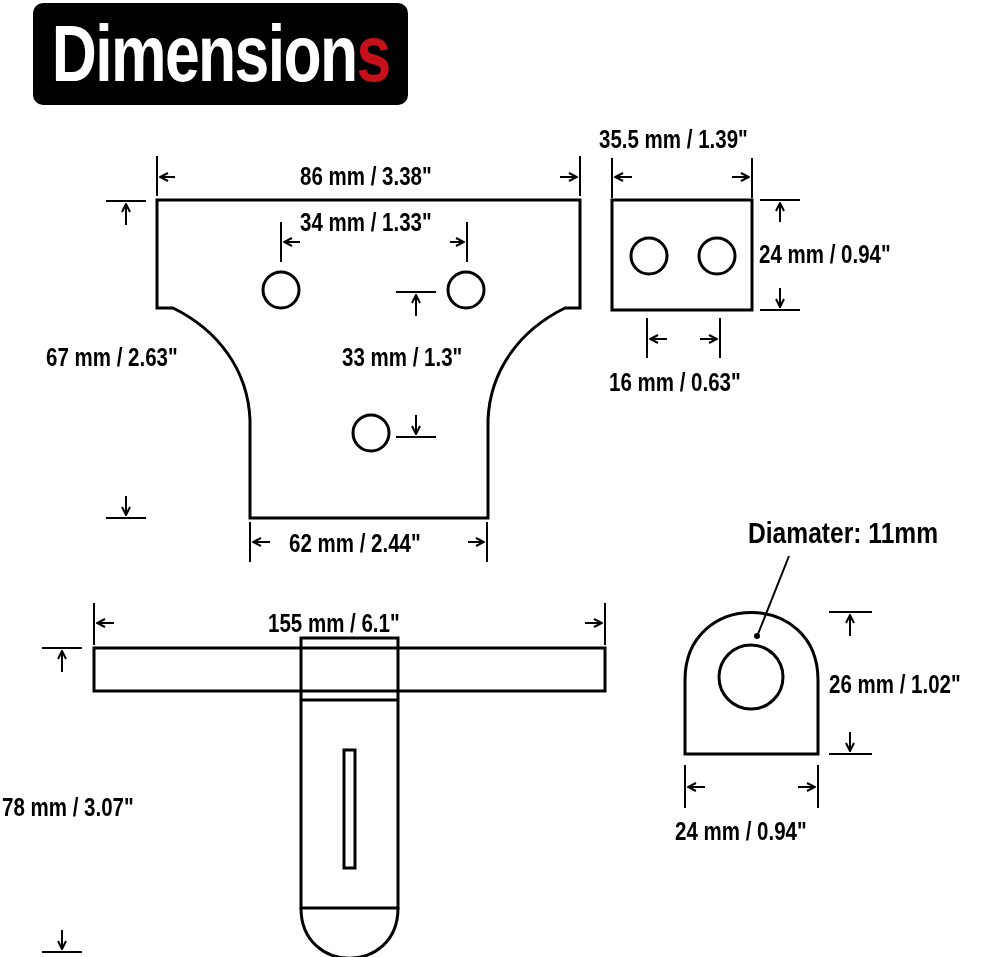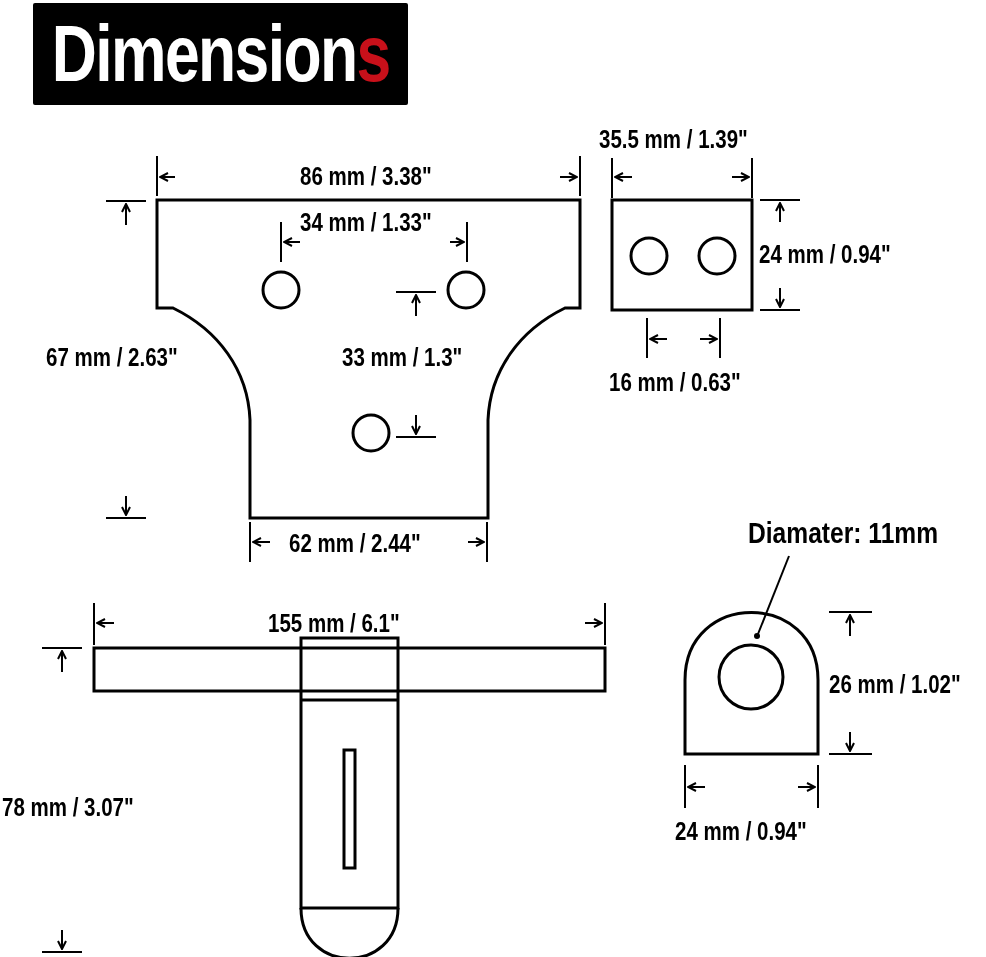--- a/index.html
+++ b/index.html
@@ -1,19 +1,19 @@
 <!DOCTYPE html>
 <html><head>
   <meta charset="utf-8">
   <style>
     html, body { margin: 0; padding: 0; background: #ffffff; }
     body { width: 986px; height: 957px; position: relative; overflow: hidden; }
     .title-badge {
       position: absolute; left: 33px; top: 3px; width: 375px; height: 102px;
-      background: #000000; border-radius: 2px;
+      background: #000000; border-radius: 10px;
       display: flex; align-items: center; justify-content: center; text-align: right;
     }
     .title-text {
       font-family: "Liberation Sans", sans-serif; font-weight: bold;
       font-size: 80px; color: #ffffff; letter-spacing: -2px;
       transform: scaleX(0.78); transform-origin: center; white-space: nowrap;
     }
     .title-accent { color: #c8101a; }
     svg.drawing { position: absolute; left: 0; top: 0; }
     .lbl {

